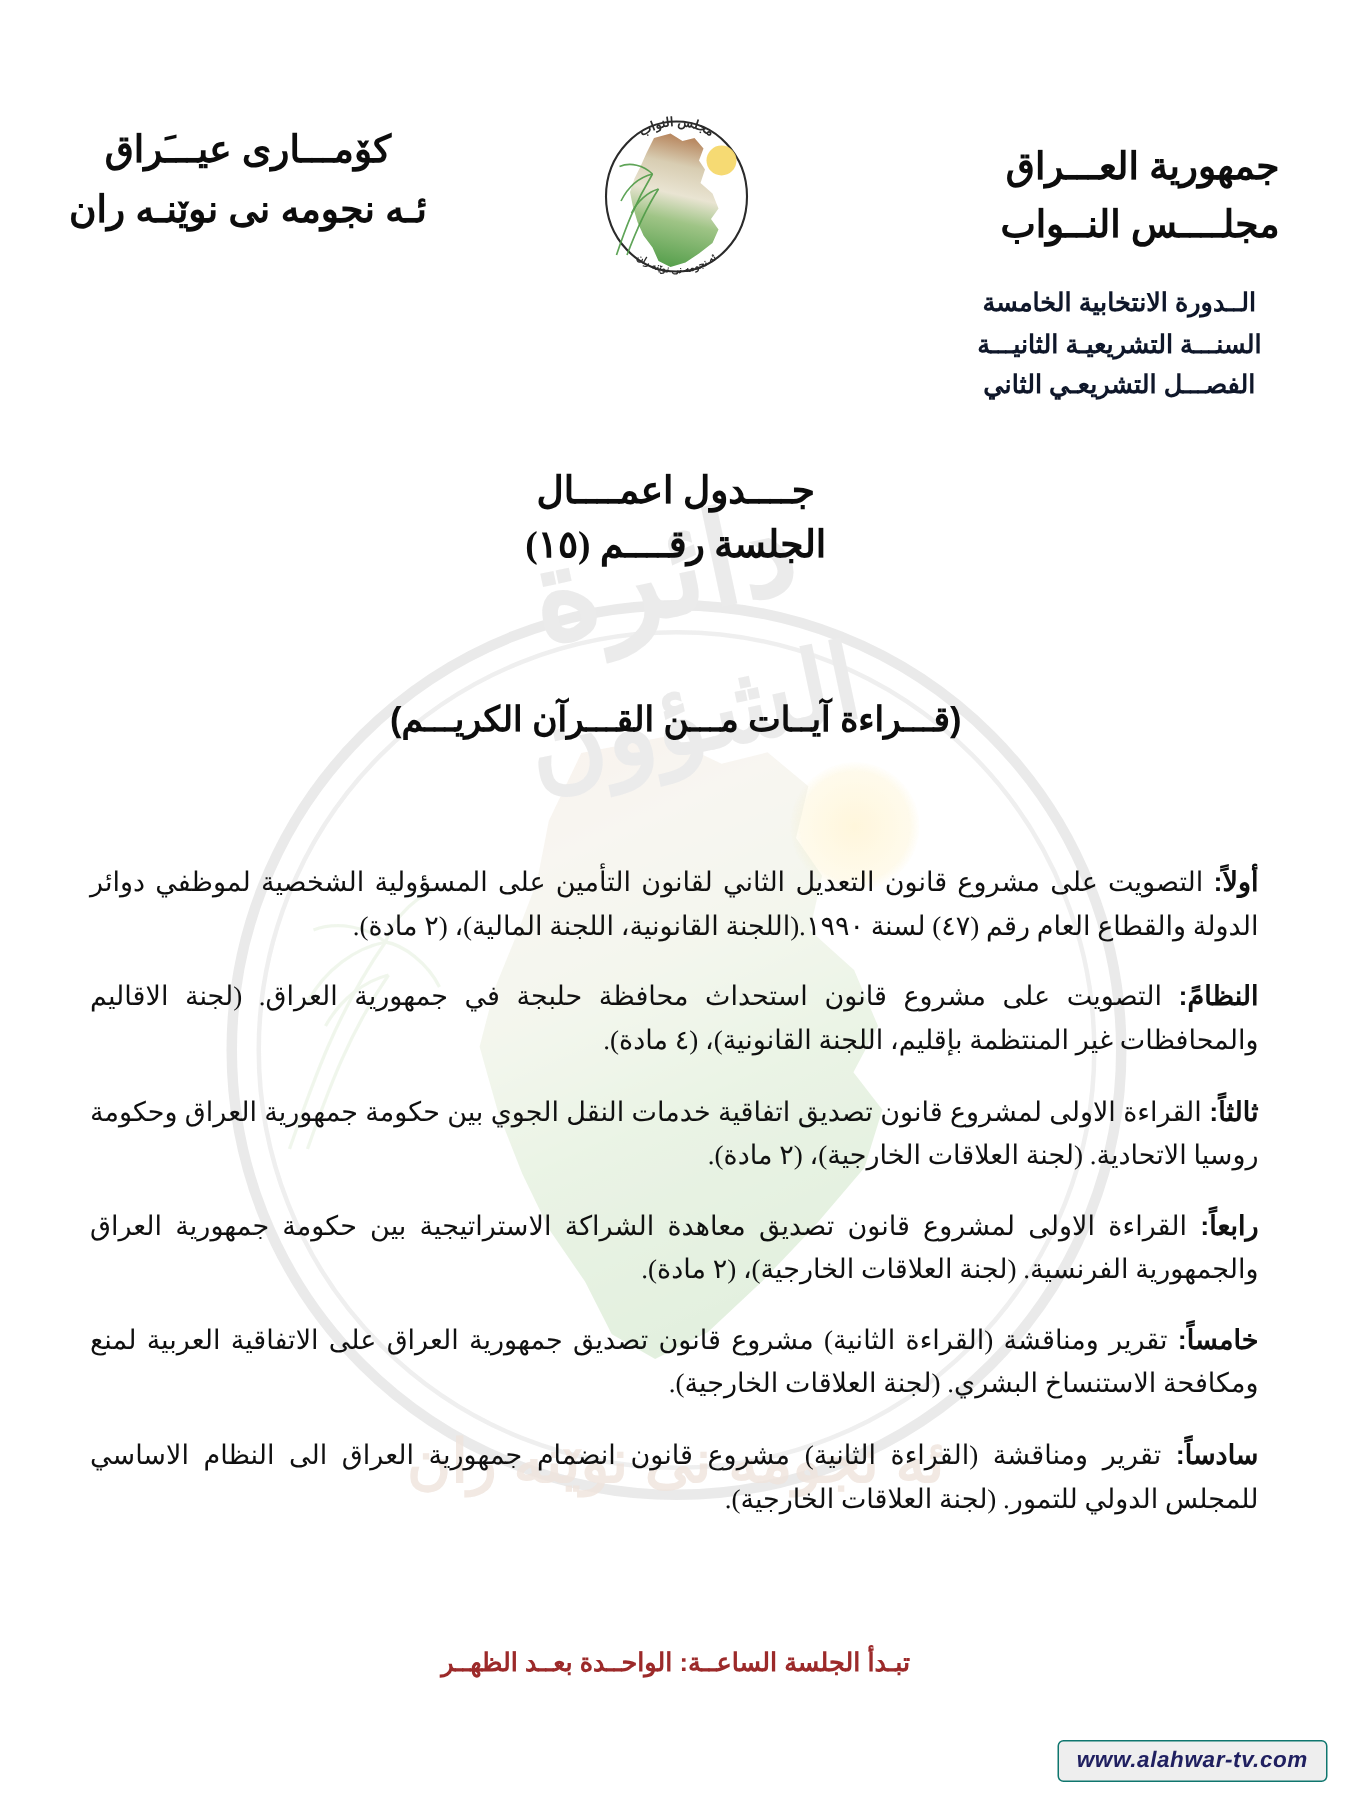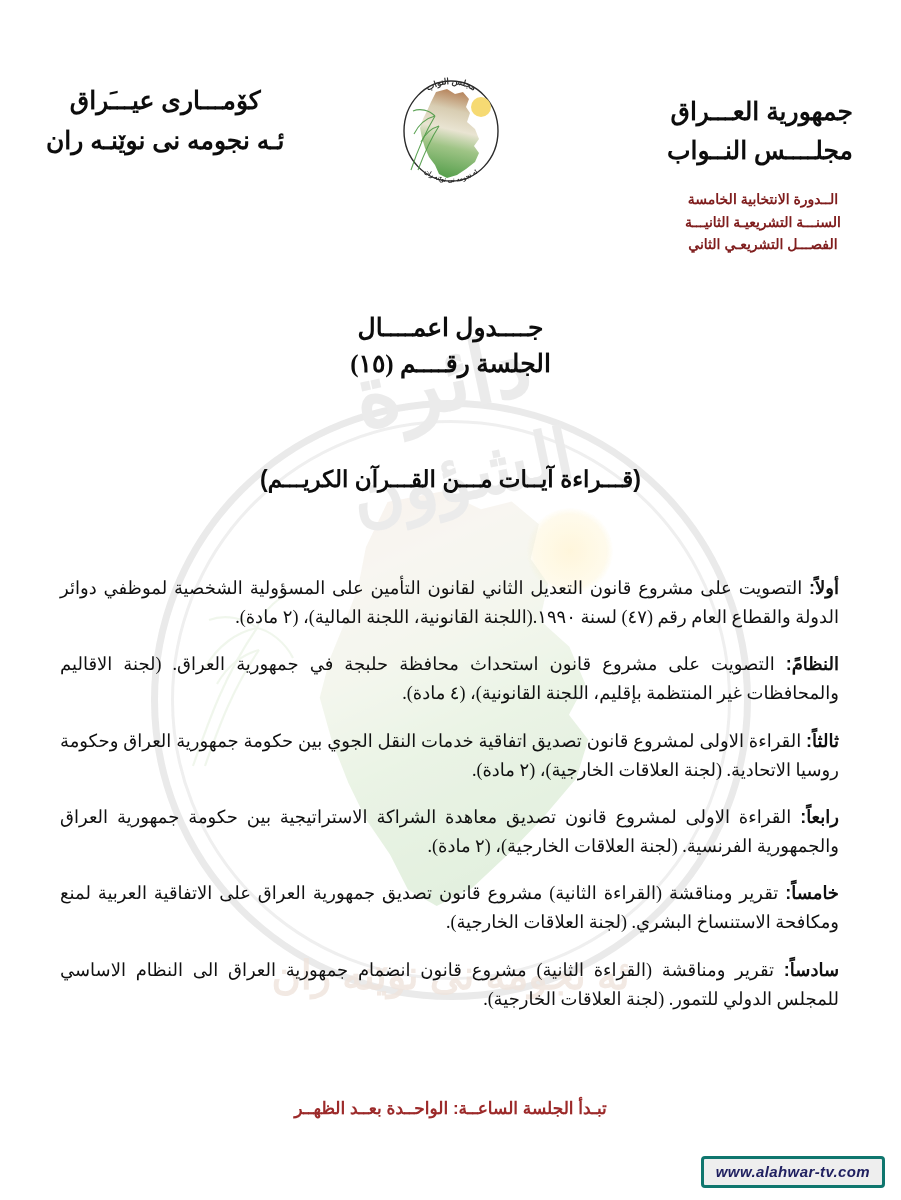--- a/index.html
+++ b/index.html
@@ -152,23 +152,23 @@
   }
 
   .session-meta {
     position: absolute;
     top: 188px;
     right: 60px;
     z-index: 3;
     text-align: center;
     font-family: "Liberation Sans", sans-serif;
     font-weight: bold;
-    font-size: 14px;
+    font-size: 17px;
     line-height: 1.62;
-    color: #7f1d1d;
+    color: #0f172a;
   }
 
   
   .doc-title {
     position: absolute;
     top: 310px;
     left: 0; right: 0;
     text-align: center;
     z-index: 3;
     font-family: "Liberation Serif", serif;
@@ -231,21 +231,21 @@
     color: #9c2a2a;
     letter-spacing: 0px;
   }
 
   .site-badge {
     position: absolute;
     right: 16px;
     bottom: 12px;
     z-index: 4;
     background: #eeeeee;
-    border: 3px solid #0f766e;
+    border: 1px solid #0f766e;
     border-radius: 4px;
     padding: 4px 12px 5px 12px;
     color: #202060;
     font-family: "Liberation Sans", sans-serif;
     font-style: italic;
     font-weight: bold;
     font-size: 15px;
     letter-spacing: .4px;
     direction: ltr;
   }

